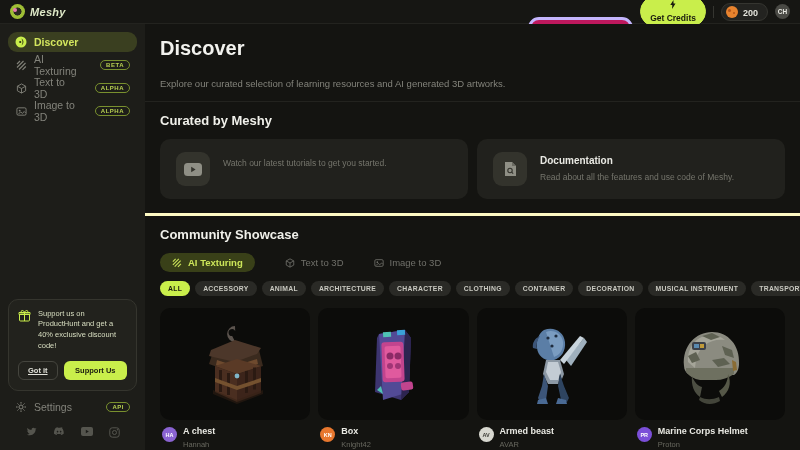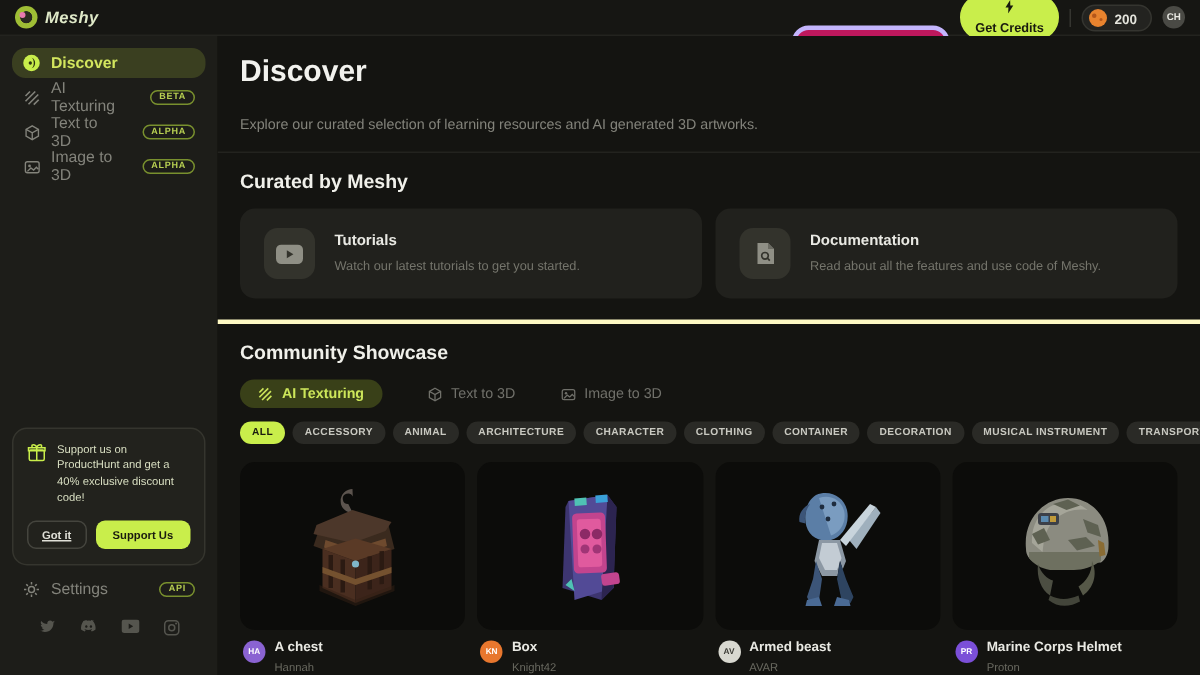--- a/index.html
+++ b/index.html
@@ -40,21 +40,21 @@
   .sidebar { width:145px; flex:0 0 145px; background:#1d1d19; display:flex; flex-direction:column; padding-top:8px; }
   .nav { display:flex; flex-direction:column; gap:3px; padding:0 8px; }
   .nav-item { display:flex; align-items:center; gap:7px; height:20px; padding:0 7px;
     border-radius:9px; font-size:10.5px; color:#83837b; cursor:pointer; }
   .nav-item.active { background:#3a3f20; color:#d3e65e; font-weight:700; }
   .nav-item .grow { flex:1; }
   .badge { font-size:6px; font-weight:700; letter-spacing:.5px; color:#b8d052;
     border:1px solid #79902e; border-radius:999px; padding:1px 5px; }
   .nicon { width:12px; height:12px; flex:0 0 12px; display:flex; align-items:center; justify-content:center; }
 
-  .sidebar-bottom { margin-top:auto; padding:0 8px 18px; }
+  .sidebar-bottom { margin-top:auto; padding:0 8px 4px; }
   .support-card { border:1px solid #35352e; background:#22221d; border-radius:10px; padding:9px 9px 10px; }
   .support-row { display:flex; gap:7px; }
   .support-text { font-size:7.5px; line-height:1.45; color:#d9dfc2; }
   .support-btns { display:flex; gap:6px; margin-top:9px; }
   .btn-gotit { font-size:7.5px; font-weight:700; color:#e0e0d8; border:1px solid #45453e;
     border-radius:6px; padding:4px 9px; background:transparent; cursor:pointer;text-decoration:underline; }
   .btn-support { flex:1; font-size:7.5px; font-weight:700; color:#1a1b0f; background:#c9ee4b;
     border:none; border-radius:6px; padding:4px 9px; cursor:pointer; }
   .settings-row { display:flex; align-items:center; gap:7px; padding:10px 7px 8px; font-size:10.5px; color:#83837b; cursor:pointer; }
   .settings-row .grow { flex:1; }
@@ -253,21 +253,20 @@
       <div class="sec-title">Curated by Meshy</div>
       <div class="resource-row">
         <div class="resource-card">
           <div class="resource-icon">
             <svg width="18" height="13" viewBox="0 0 18 13">
                 <rect x="0" y="0" width="18" height="13" rx="3.5" fill="#8f8f85"></rect>
                 <path d="M7.2 3.8l4.4 2.7-4.4 2.7z" fill="#33332c"></path>
               </svg>
           </div>
           <div>
-            <div class="resource-title">Tutorials</div>
             <div class="resource-desc">Watch our latest tutorials to get you started.</div>
           </div>
         </div>
         <div class="resource-card">
           <div class="resource-icon">
             <svg width="13" height="16" viewBox="0 0 13 16">
                 <path d="M1 1h7l4 4v10H1z" fill="#8f8f85"></path>
                 <path d="M8 1v4h4z" fill="#6b6b62"></path>
                 <circle cx="6" cy="9.5" r="2.2" fill="none" stroke="#33332c" stroke-width="1.1"></circle>
                 <path d="M7.6 11.1l1.6 1.6" stroke="#33332c" stroke-width="1.1"></path>

